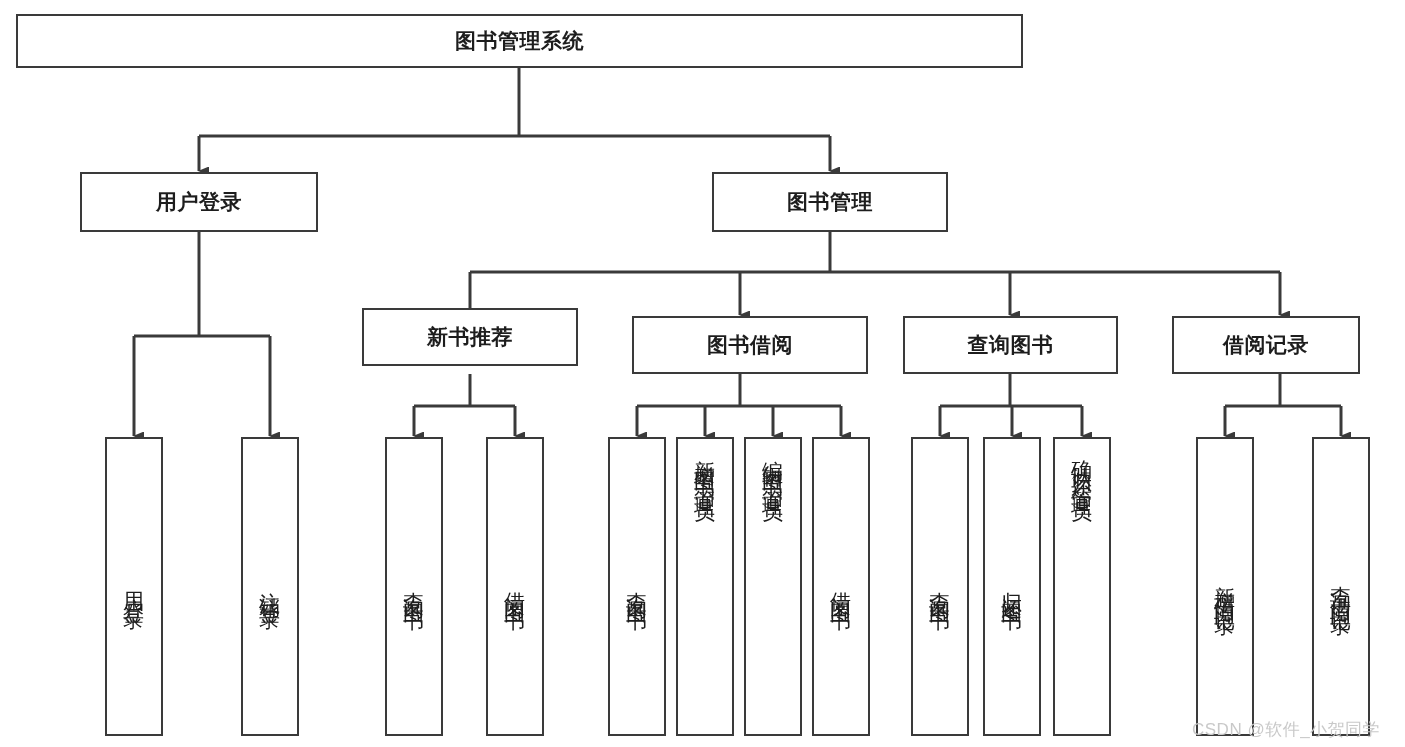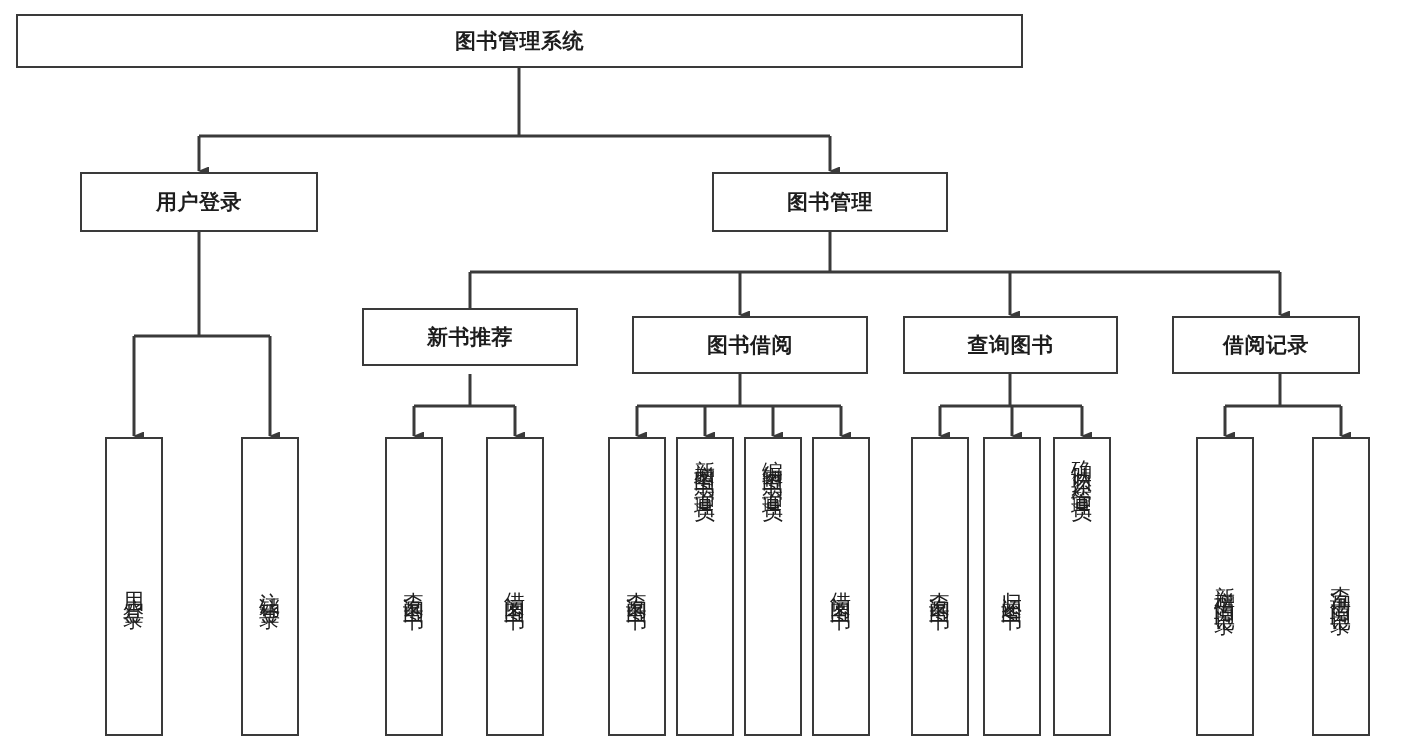--- a/index.html
+++ b/index.html
@@ -174,14 +174,15 @@
         <span class="node-label-v">确认归还（管理员）</span>
       </div>
       <div class="node-box vertical centered" style="left: 1196px; top: 437px; width: 58px; height: 299px;">
         <span class="node-label-v">新增借阅记录</span>
       </div>
       <div class="node-box vertical centered" style="left: 1312px; top: 437px; width: 58px; height: 299px;">
         <span class="node-label-v">查询借阅记录</span>
       </div>
     </div>
 
+  <div class="watermark" style="left: 1192px; top: 718px;">CSDN @软件_小贺同学</div>
 
 </div>
 
 </body></html>

